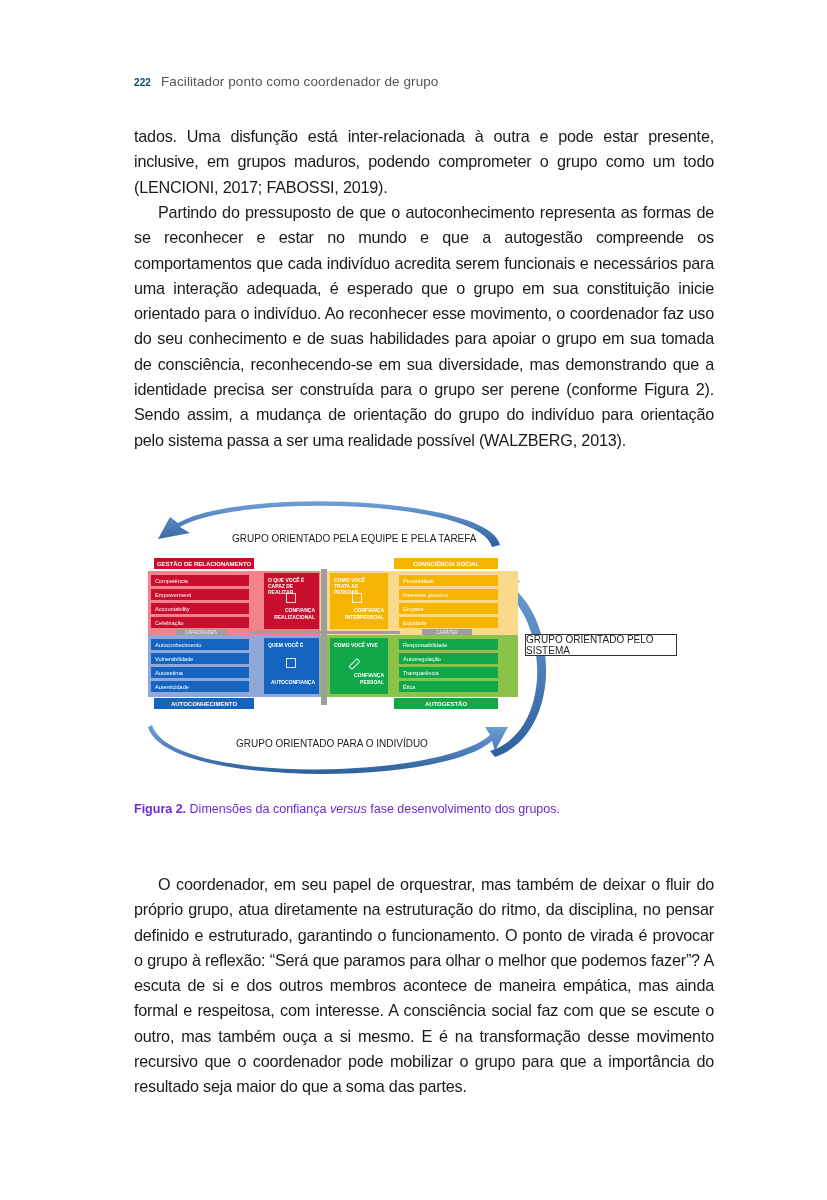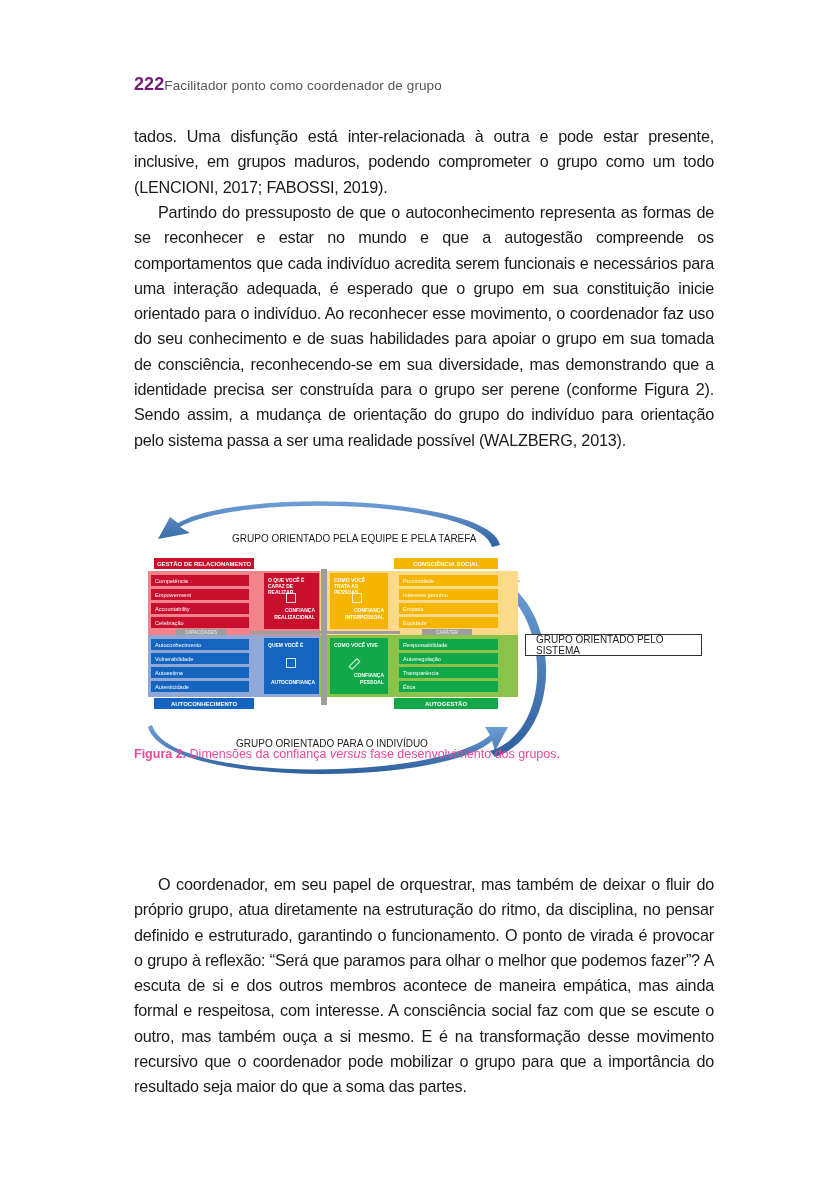--- a/index.html
+++ b/index.html
@@ -1,42 +1,42 @@
 <!DOCTYPE html>
 <html><head>
 <meta charset="utf-8">
 <style>
   * { margin: 0; padding: 0; box-sizing: border-box; }
   html, body { width: 827px; height: 1200px; background: #ffffff; }
   body { position: relative; font-family: "Liberation Sans", sans-serif; color: #1a1a1a; overflow: hidden; }
 
   .running-head { position: absolute; left: 134px; top: 74px; font-size: 13.5px; color: #555; letter-spacing: 0.1px; }
-  .running-head .pnum { font-weight: bold; color: #701a75; font-size: 18px; }
+  .running-head .pnum { font-weight: bold; color: #0c4a6e; margin-right: 10px; font-size: 10px; }
 
   .para { position: absolute; left: 134px; width: 580px; font-family: "Liberation Sans", sans-serif; font-size: 16.2px; line-height: 25.3px; text-align: justify; color: #1a1a1a; letter-spacing: -0.2px; }
   .para.indent { text-indent: 24px; }
   #p1 { top: 124px; }
   #p2 { top: 200px; }
   #p3 { top: 872px; }
 
   
   .figure { position: absolute; left: 140px; top: 495px; width: 580px; height: 280px; }
   .fig-label { position: absolute; font-size: 10px; color: #222; white-space: nowrap; text-align: right; }
   .box { position: absolute; font-size: 5.6px; color: #fff; display: flex; align-items: center; padding-left: 4px; white-space: nowrap; }
   .hdr { justify-content: center; font-weight: bold; font-size: 6px; padding-left: 0; }
   .quad { position: absolute; }
   .mid-card { position: absolute; color: #fff; font-size: 5px; font-weight: bold; }
   .mid-card .top { position: absolute; left: 4px; top: 4px; width: 46px; line-height: 6px; }
   .mid-card .bot { position: absolute; right: 4px; bottom: 8px; text-align: right; line-height: 7px; }
   .mid-card .ico { position: absolute; left: 22px; top: 20px; width: 10px; height: 10px; border: 1px solid rgba(255,255,255,0.85); }
   .gray-tab { position: absolute; background: #9e9e9e; color: #eee; font-size: 4.5px; display: flex; align-items: center; justify-content: center; }
   .vbar { position: absolute; background: #9e9e9e; }
-  .sys-box { position: absolute; left: 385px; top: 139px; width: 177px; height: 22px; border: 1px solid #333; background: #fff; font-size: 10px; display: flex; align-items: center; justify-content: center; color: #222; padding-left: 10px; }
+  .sys-box { position: absolute; left: 385px; top: 139px; width: 152px; height: 22px; border: 1px solid #333; background: #fff; font-size: 10px; display: flex; align-items: center; justify-content: center; color: #222; }
 
-  .caption { position: absolute; left: 134px; top: 745px; font-size: 12.5px; line-height: 19px; color: #ec4899; }
+  .caption { position: absolute; left: 134px; top: 800px; font-size: 12.5px; line-height: 19px; color: #6d28d9; }
   .caption b { font-weight: bold; }
   .caption i { font-style: italic; }
 </style>
 </head>
 <body>
 
 <div class="running-head">
   <span class="pnum">222</span><span>Facilitador ponto como coordenador de grupo</span>
 </div>
 

